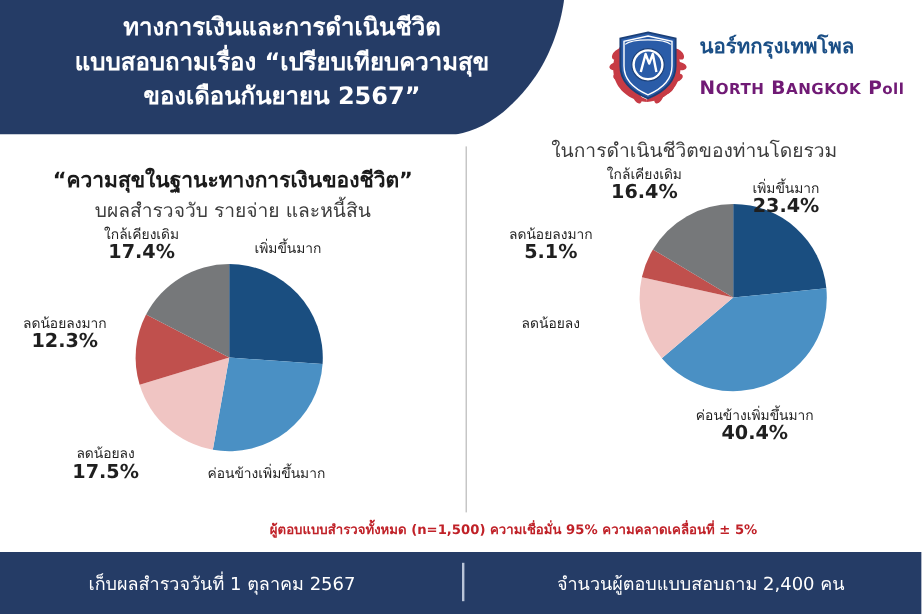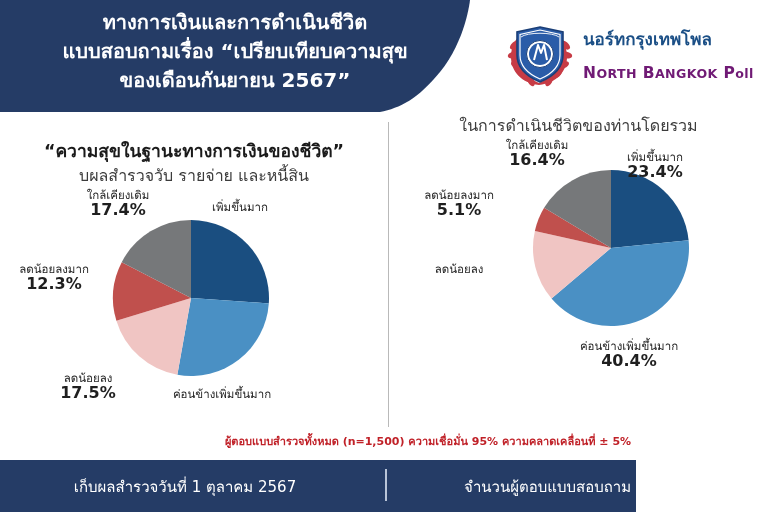--- a/index.html
+++ b/index.html
@@ -74,21 +74,21 @@
   .plabel .pv{display:block;font-weight:bold;font-size:16px;}
 
   
   .footnote{
     position:absolute;left:0;top:432px;width:768px;text-align:center;
     color:#c02128;font-size:11px;font-weight:bold;white-space:nowrap;padding-left:44px;
   }
 
   
   .bottom-bar{
-    position:absolute;left:0;top:460px;width:636px;height:52px;
+    position:absolute;left:0;top:460px;width:768px;height:52px;
     background:#253c66;
   }
   .bottom-bar .bsep{
     position:absolute;left:385px;top:9px;width:2px;height:32px;background:#b9c4d8;
   }
   .bottom-bar .bleft{
     position:absolute;left:0;top:15px;width:370px;text-align:center;
     color:#ffffff;font-size:15px;white-space:nowrap;
   }
   .bottom-bar .bright{
@@ -226,16 +226,16 @@
         <span class="pv">40.4%</span>
       </div>
     </div>
   </div>
 
   <div class="footnote">ผู้ตอบแบบสำรวจทั้งหมด (n=1,500) ความเชื่อมั่น 95% ความคลาดเคลื่อนที่ ± 5%</div>
 
   <div class="bottom-bar">
     <div class="bleft">เก็บผลสำรวจวันที่ 1 ตุลาคม 2567</div>
     <div class="bsep"></div>
-    <div class="bright">จำนวนผู้ตอบแบบสอบถาม 1,500 คน</div>
+    <div class="bright">จำนวนผู้ตอบแบบสอบถาม 2,400 คน</div>
   </div>
 
 </div>
 
 </body></html>

